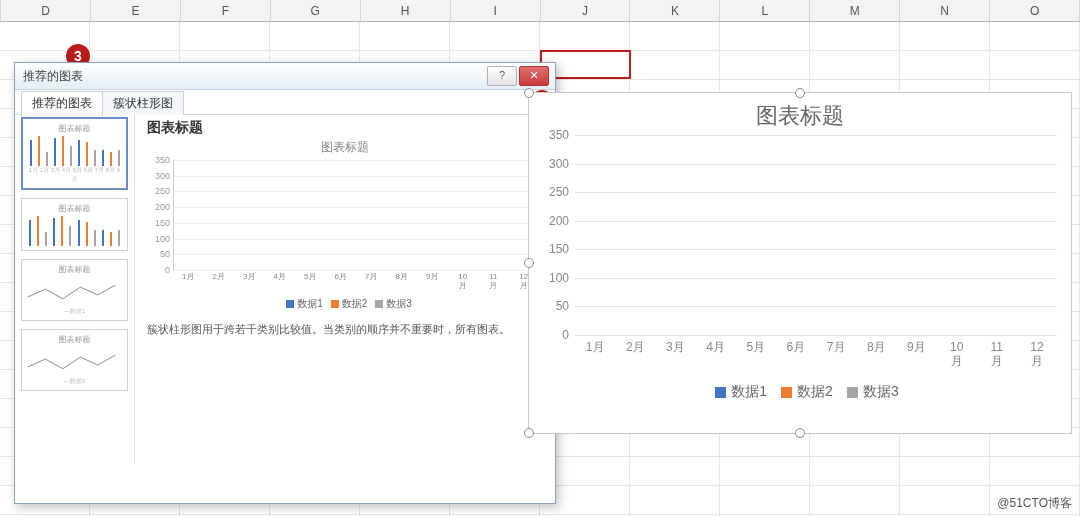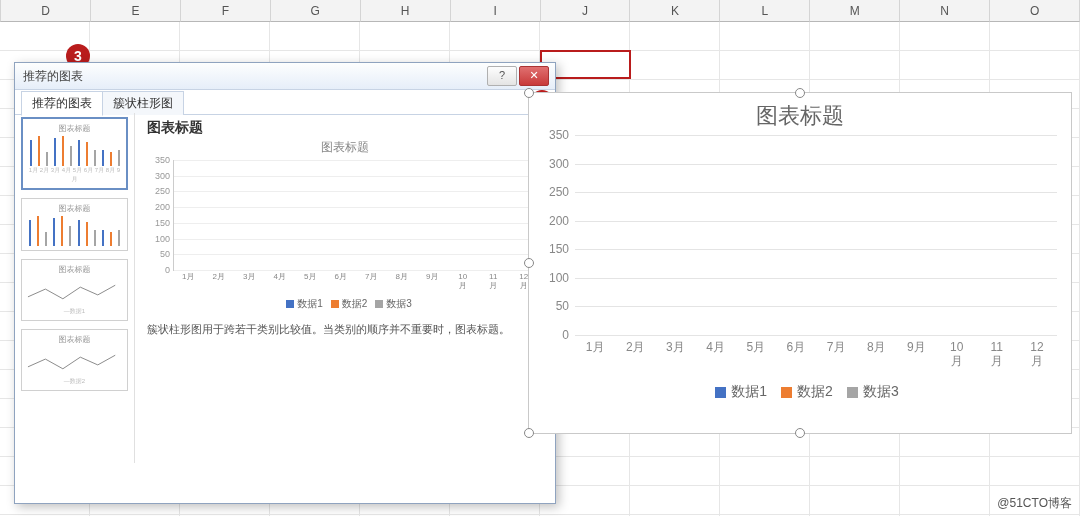--- a/index.html
+++ b/index.html
@@ -481,21 +481,21 @@
               <span>6月</span>
               <span>7月</span>
               <span>8月</span>
               <span>9月</span>
               <span>10<br>月</span>
               <span>11<br>月</span>
               <span>12<br>月</span>
             </div>
         <div class="sc-leg" id="scleg"><i style="background: rgb(68, 114, 196);"></i><span>数据1</span><i style="background: rgb(237, 125, 49);"></i><span>数据2</span><i style="background: rgb(165, 165, 165);"></i><span>数据3</span></div>
       </div>
-      <div class="desc">簇状柱形图用于跨若干类别比较值。当类别的顺序并不重要时，图表标题。</div>
+      <div class="desc">簇状柱形图用于跨若干类别比较值。当类别的顺序并不重要时，所有图表。</div>
     </div>
   </div>
 </div>
 
 <div class="badge" style="left:530px;top:90px">4</div>
 <div class="ann-label" style="left:562px;top:92px">生成一个簇状柱形图</div>
 
 <div class="big-chart">
   <div class="handle" style="left:-5px;top:-5px"></div>
   <div class="handle" style="left:50%;top:-5px;margin-left:-5px"></div>

